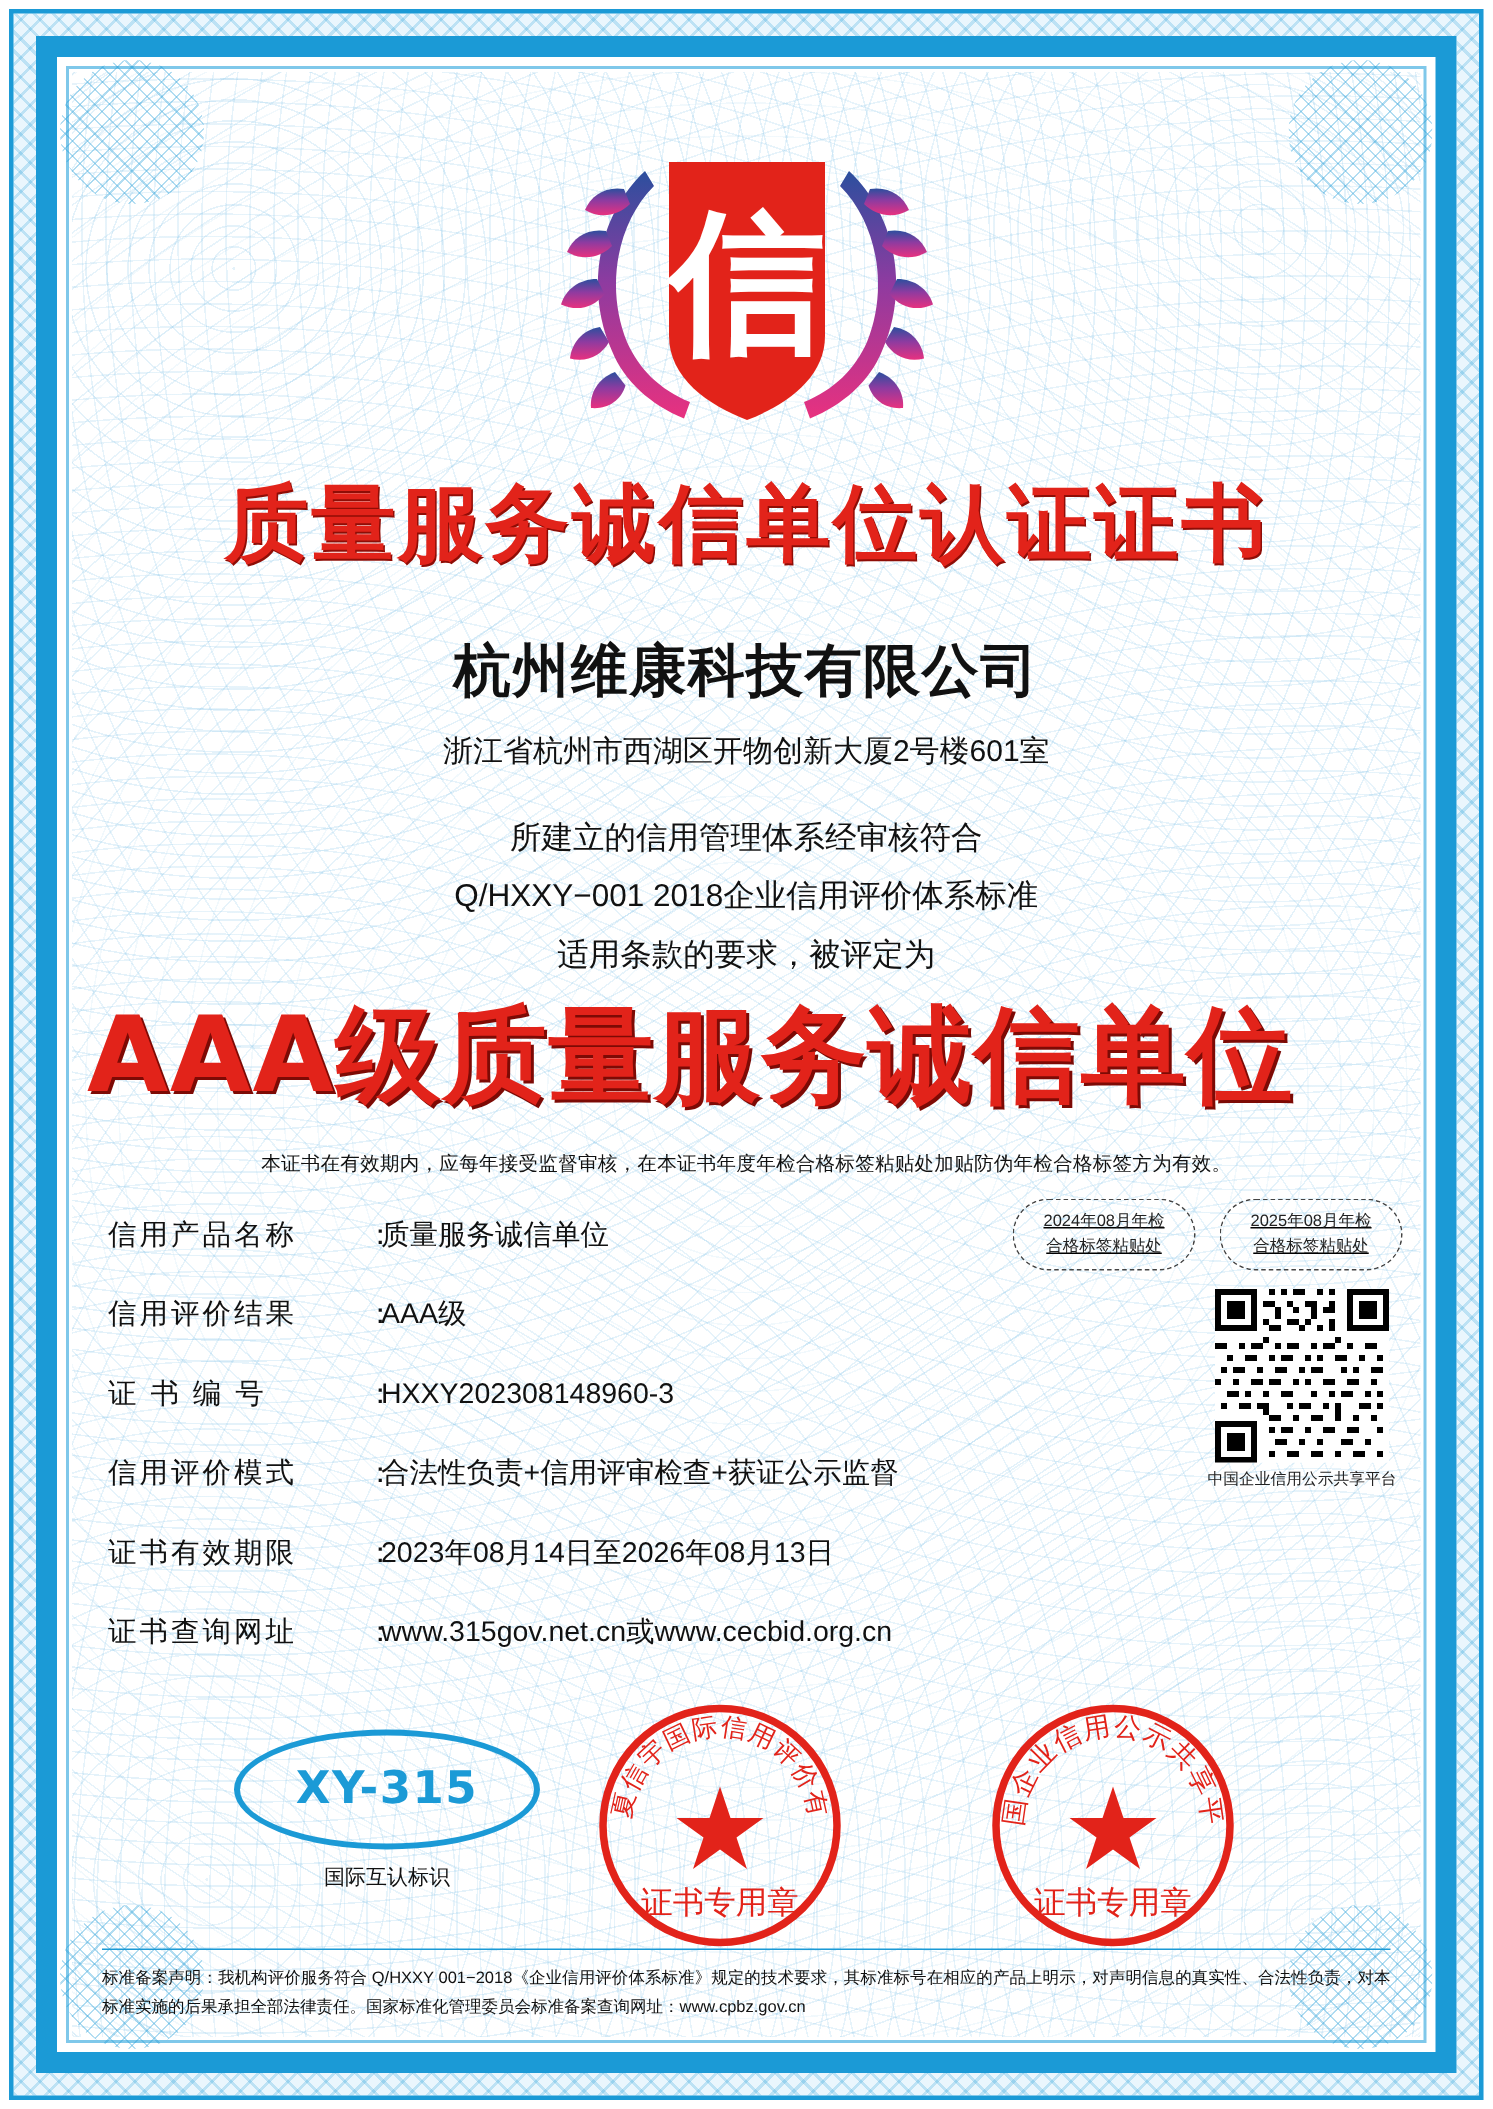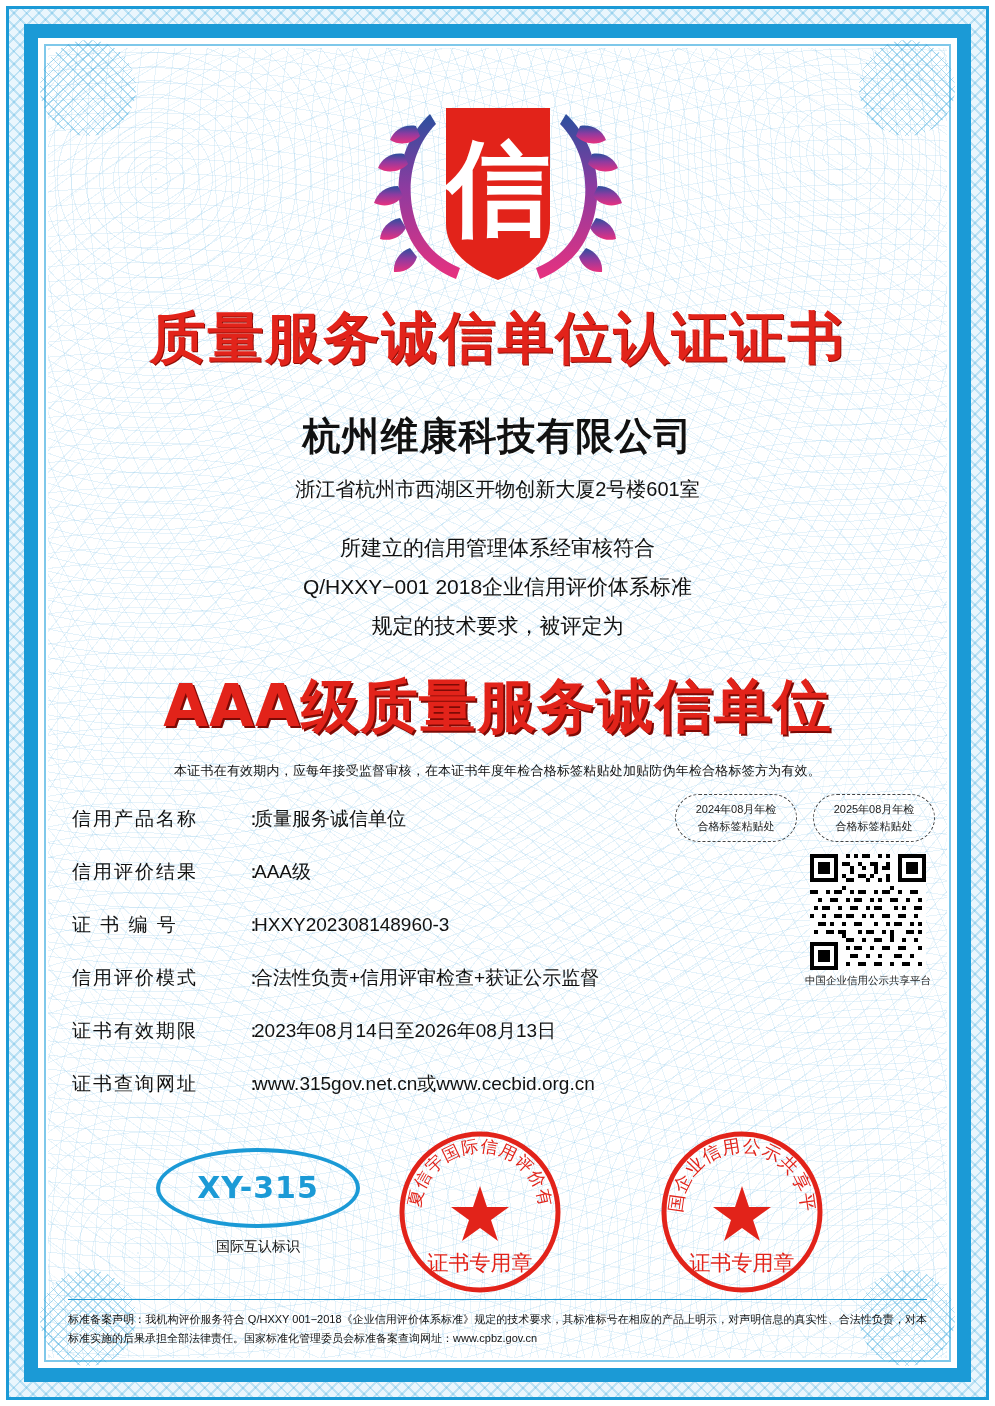--- a/index.html
+++ b/index.html
@@ -69,21 +69,21 @@
   .emblem svg{display:block;}
 
   
   .main-title{
     text-align:center;
     font-family:"DejaVu Sans","Liberation Sans",sans-serif;
     font-weight:bold;
     font-size:56px;
     letter-spacing:2px;
     color:#e2231a;
-    margin-top:2px;
+    margin-top:13px;
     text-shadow:1px 1px 0 #8f0d06;
   }
   .company{
     text-align:center;
     font-family:"DejaVu Sans","Liberation Sans",sans-serif;
     font-weight:bold;
     font-size:38px;
     color:#111;
     margin-top:34px;
     letter-spacing:1px;
@@ -95,26 +95,24 @@
     margin-top:14px;
   }
   .clause{
     text-align:center;
     font-size:21px;
     color:#111;
     margin-top:26px;
     line-height:1.85;
   }
   .grade{
-    text-align:center;
     font-family:"DejaVu Sans","Liberation Sans",sans-serif;
     font-weight:bold;
-    font-size:58px;
+    font-size:70px;
     color:#e2231a;
-    margin-top:22px;
     letter-spacing:1px;
     text-shadow:2px 2px 0 #7d0a05;
   }
   .note{
     text-align:center;
     font-size:13px;
     color:#111;
     margin-top:16px;
     letter-spacing:.2px;
   }
@@ -135,21 +133,21 @@
   .dlabel{
     width:172px;
     letter-spacing:2px;
     white-space:nowrap;
   }
   .dsep{width:10px;}
   .dval{white-space:nowrap;}
 
   
   .annual-boxes{
-    position:absolute;right:2px;top:-6px;display:flex;gap:16px;
+    position:absolute;right:2px;top:-6px;display:flex;gap:16px;text-decoration:underline;
   }
   .abox{
     width:120px;height:46px;border:1px dashed #444;border-radius:24px;
     display:flex;flex-direction:column;align-items:center;justify-content:center;
     font-size:11px;color:#222;line-height:1.5;
   }
   .qr-wrap{
     position:absolute;right:4px;top:54px;text-align:center;width:130px;
   }
   .qr{
@@ -241,21 +239,21 @@
     </div>
 
     <div class="main-title">质量服务诚信单位认证证书</div>
 
     <div class="company">杭州维康科技有限公司</div>
     <div class="address">浙江省杭州市西湖区开物创新大厦2号楼601室</div>
 
     <div class="clause">
       <div>所建立的信用管理体系经审核符合</div>
       <div>Q/HXXY−001 2018企业信用评价体系标准</div>
-      <div>规定的技术要求，被评定为</div>
+      <div>适用条款的要求，被评定为</div>
     </div>
 
     <div class="grade">AAA级质量服务诚信单位</div>
 
     <div class="note">本证书在有效期内，应每年接受监督审核，在本证书年度年检合格标签粘贴处加贴防伪年检合格标签方为有效。</div>
 
     <div class="details">
 
       <div class="annual-boxes">
         <div class="abox">

